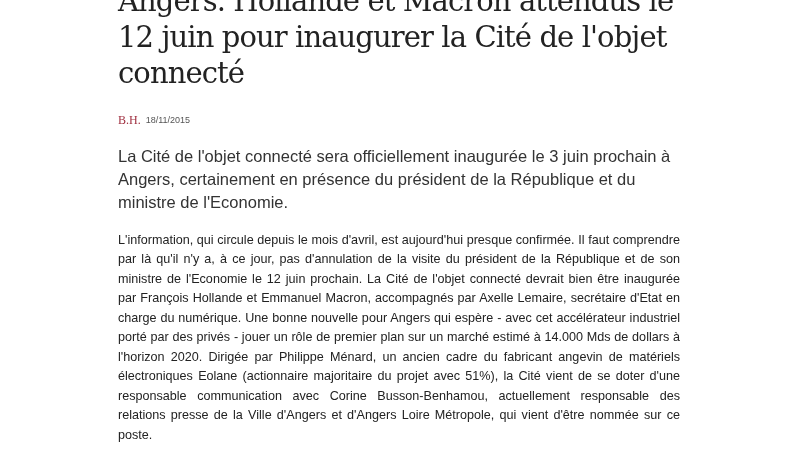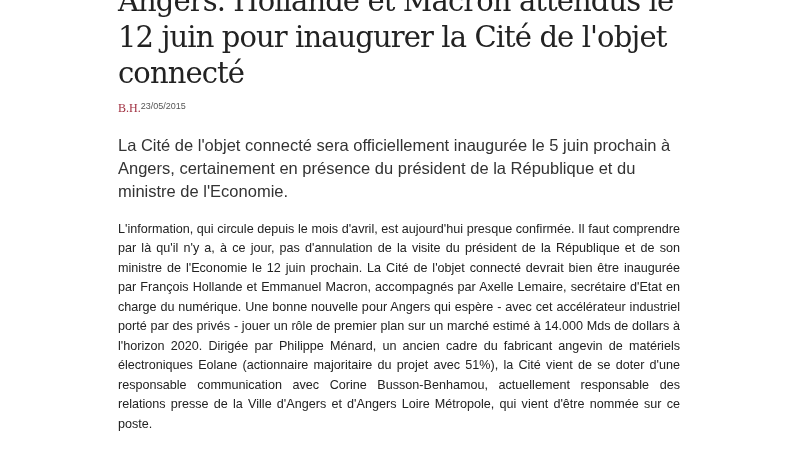--- a/index.html
+++ b/index.html
@@ -24,24 +24,25 @@
     .title {
       font-family: "DejaVu Serif", "Liberation Serif", serif;
       font-size: 29px;
       line-height: 36px;
       font-weight: normal;
       color: #222222;
       margin: 0;
       letter-spacing: -0.9px;
     }
     .meta {
-      margin-top: 10px;
+      margin-top: 21px;
       height: 16px;
       display: flex;
-      align-items: flex-start;
+      align-items: center;
+      gap: 5px;
     }
     .author {
       font-family: "Liberation Serif", serif;
       font-size: 12px;
       color: #a03040;
       text-decoration: none;
     }
     .date {
       font-family: "Liberation Sans", sans-serif;
       font-size: 9px;
@@ -64,18 +65,18 @@
       width: 562px;
     }
   </style>
 </head>
 <body>
 
 <div class="article">
   <h1 class="title">Angers. Hollande et Macron attendus le 12 juin pour inaugurer la Cité de l'objet connecté</h1>
   <div class="meta">
     <a class="author">B.H.</a>
-    <span class="date">23/05/2015</span>
+    <span class="date">18/11/2015</span>
   </div>
-  <p class="chapo">La Cité de l'objet connecté sera officiellement inaugurée le 5 juin prochain à Angers, certainement en présence du président de la République et du ministre de l'Economie.</p>
+  <p class="chapo">La Cité de l'objet connecté sera officiellement inaugurée le 3 juin prochain à Angers, certainement en présence du président de la République et du ministre de l'Economie.</p>
   <p class="body-text">L'information, qui circule depuis le mois d'avril, est aujourd'hui presque confirmée. Il faut comprendre par là qu'il n'y a, à ce jour, pas d'annulation de la visite du président de la République et de son ministre de l'Economie le 12 juin prochain. La Cité de l'objet connecté devrait bien être inaugurée par François Hollande et Emmanuel Macron, accompagnés par Axelle Lemaire, secrétaire d'Etat en charge du numérique. Une bonne nouvelle pour Angers qui espère - avec cet accélérateur industriel porté par des privés - jouer un rôle de premier plan sur un marché estimé à 14.000 Mds de dollars à l'horizon 2020. Dirigée par Philippe Ménard, un ancien cadre du fabricant angevin de matériels électroniques Eolane (actionnaire majoritaire du projet avec 51%), la Cité vient de se doter d'une responsable communication avec Corine Busson-Benhamou, actuellement responsable des relations presse de la Ville d'Angers et d'Angers Loire Métropole, qui vient d'être nommée sur ce poste.</p>
 
 </div>
 
 </body></html>

